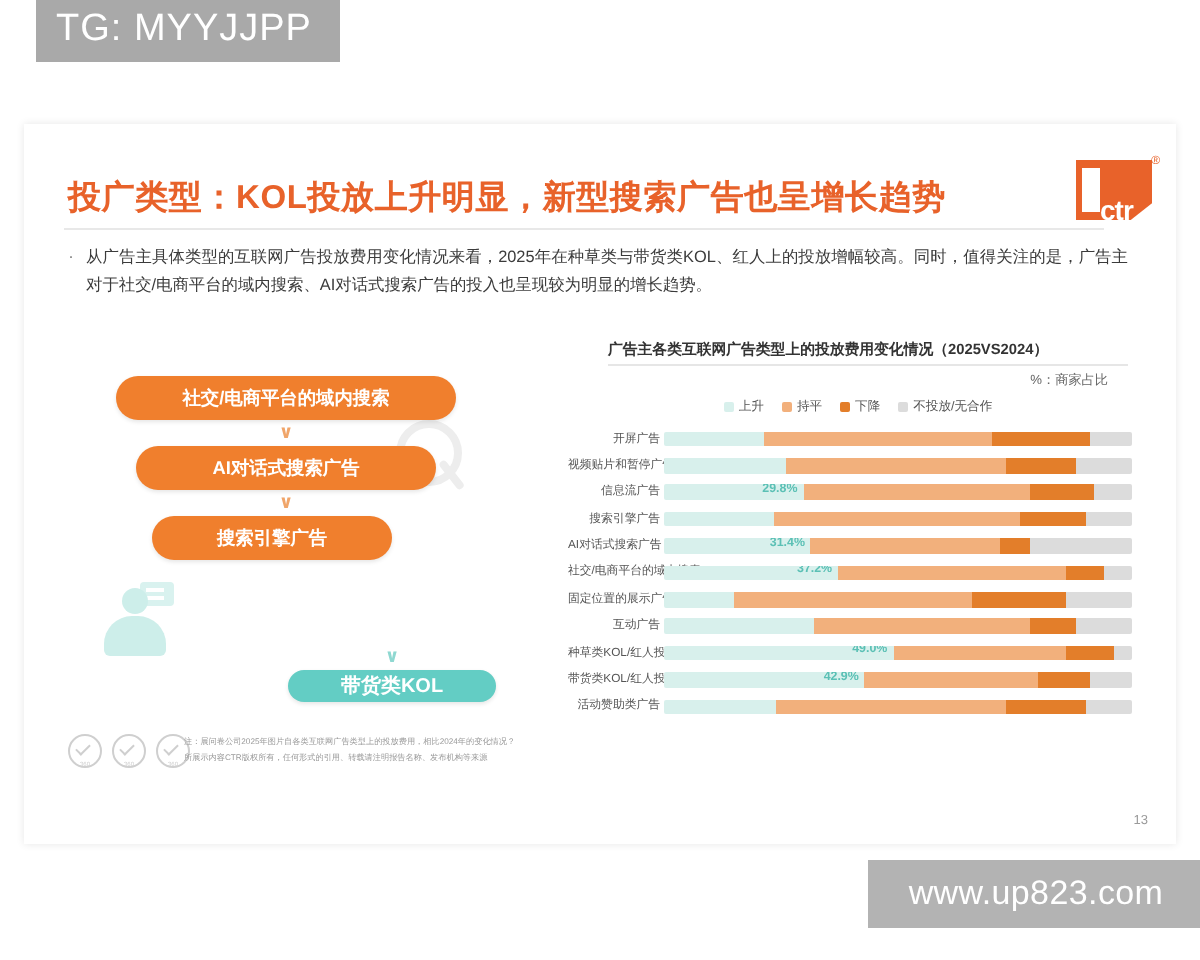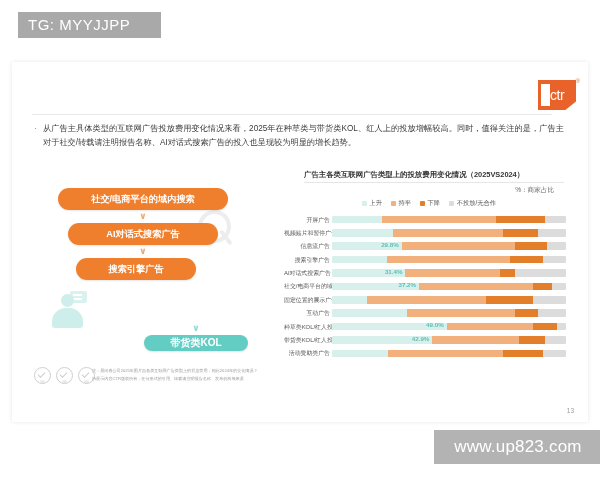--- a/index.html
+++ b/index.html
@@ -4,24 +4,24 @@
 <style>
   html,body{margin:0;padding:0;}
   body{
     width:600px;height:480px;
     background:#ffffff;
     font-family:"Liberation Sans","DejaVu Sans",sans-serif;
     position:relative;overflow:hidden;
   }
   
   #tg-banner{
-    position:absolute;left:18px;top:12px;
+    position:absolute;left:18px;top:0;
     background:#a9a9a9;color:#ffffff;
-    font-size:15px;letter-spacing:.5px;
-    padding:4px 31px 5px 10px;
+    font-size:19px;letter-spacing:.5px;
+    padding:4px 14px 5px 10px;
   }
   
   #slide{
     position:absolute;left:12px;top:62px;
     width:576px;height:360px;
     background:#ffffff;
     box-shadow:0 0 4px rgba(0,0,0,.10);
   }
   
   #slide-title{
@@ -39,22 +39,22 @@
   #ctr-logo .mark{
     position:absolute;left:0;top:0;width:38px;height:30px;
     background:#e8622a;
     clip-path:polygon(0 0,100% 0,100% 72%,72% 100%,0 100%);
   }
   #ctr-logo .notch{
     position:absolute;left:3px;top:4px;width:9px;height:22px;
     background:#ffffff;
   }
   #ctr-logo .txt{
-    position:absolute;left:12px;top:5px;
-    color:#ffffff;font-size:14px;font-weight:normal;line-height:20px;
+    position:absolute;left:12px;top:15px;
+    color:#ffffff;font-size:14px;font-weight:bold;line-height:20px;
     letter-spacing:-.5px;
   }
   #ctr-logo .reg{
     position:absolute;right:-2px;top:-2px;color:#e8622a;font-size:6px;
   }
   
   #bullet-row{
     position:absolute;left:22px;top:60px;width:530px;
     display:flex;gap:6px;
   }
@@ -172,32 +172,33 @@
     letter-spacing:.2px;
   }
 </style>
 </head>
 <body>
 
 <div id="tg-banner">TG: MYYJJPP</div>
 
 <div id="slide">
 
+  <div id="slide-title">投广类型：KOL投放上升明显，新型搜索广告也呈增长趋势</div>
   <div id="title-rule"></div>
 
   <div id="ctr-logo">
     <div class="mark"></div>
     <div class="notch"></div>
     <div class="txt">ctr</div>
     <div class="reg">®</div>
   </div>
 
   <div id="bullet-row">
     <div id="bullet-dot">·</div>
-    <div id="bullet-text">从广告主具体类型的互联网广告投放费用变化情况来看，2025年在种草类与带货类KOL、红人上的投放增幅较高。同时，值得关注的是，广告主对于社交/转载请注明报告名称、AI对话式搜索广告的投入也呈现较为明显的增长趋势。</div>
+    <div id="bullet-text">从广告主具体类型的互联网广告投放费用变化情况来看，2025年在种草类与带货类KOL、红人上的投放增幅较高。同时，值得关注的是，广告主对于社交/电商平台的域内搜索、AI对话式搜索广告的投入也呈现较为明显的增长趋势。</div>
   </div>
 
   <div id="illus">
     <div id="magnifier">
       <div class="ring"></div>
       <div class="handle"></div>
     </div>
     <div id="person">
       <div class="screen"></div>
       <div class="head"></div>

